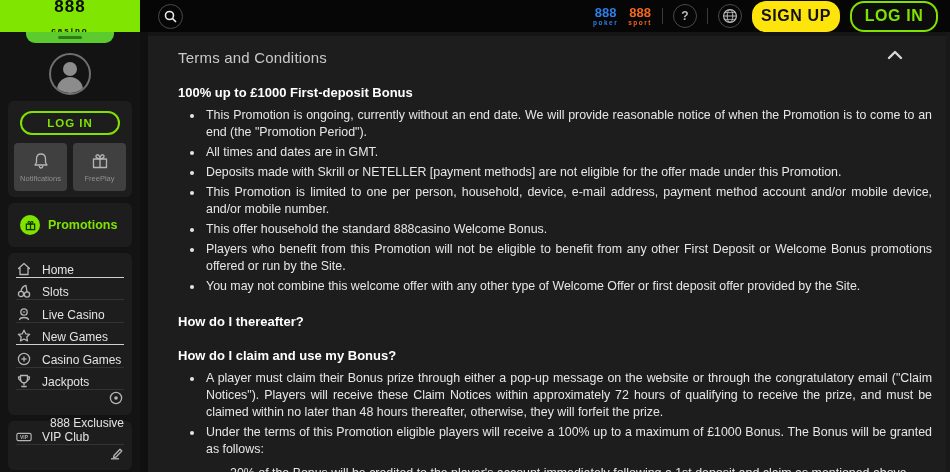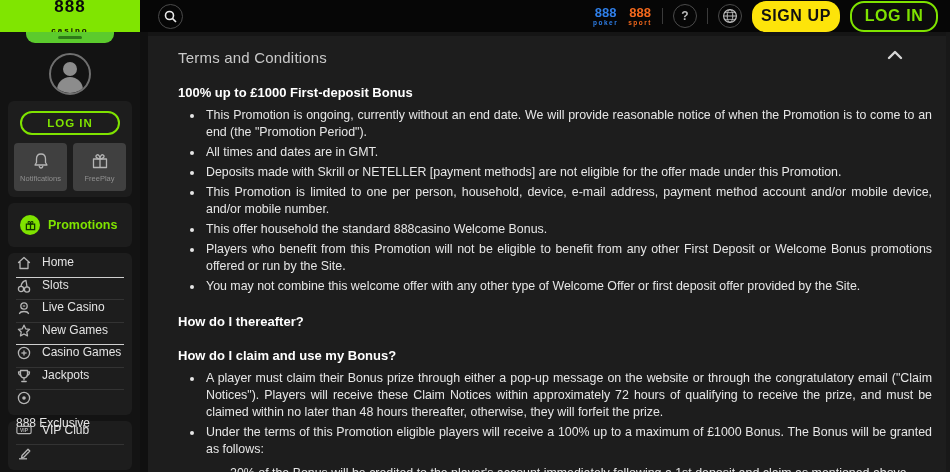--- a/index.html
+++ b/index.html
@@ -45,21 +45,21 @@
     letter-spacing:1px; cursor:pointer; font-family:inherit; }
   .tiles { display:flex; gap:6px; }
   .tile { flex:1; height:48px; background:#404040; border-radius:4px; display:flex; flex-direction:column;
     align-items:center; justify-content:center; gap:3px; cursor:pointer; }
   .tile .t-label { font-size:7.5px; color:#8f8f8f; }
   .promo-row { display:flex; align-items:center; gap:8px; padding:6px 6px; cursor:pointer; }
   .promo-badge { width:20px; height:20px; border-radius:50%; background:#7fe300; display:flex;
     align-items:center; justify-content:center; }
   .promo-label { color:#7fe300; font-weight:700; font-size:12.5px; }
   .menu-card { padding:2px 8px; }
-  .menu-item { display:flex; align-items:flex-start; gap:10px; height:22.5px; cursor:pointer;
+  .menu-item { display:flex; align-items:flex-end; gap:10px; height:22.5px; cursor:pointer;
     border-bottom:1px solid #333; }
   .menu-item:last-child { border-bottom:none;flex-direction:column; }
   .menu-card.primary .menu-item:nth-child(1),
   .menu-card.primary .menu-item:nth-child(4) { border-bottom-color:#cfcfcf; }
   .mi-icon { width:16px; display:flex; align-items:center; justify-content:center; flex:0 0 auto; }
   .mi-label { color:#e3e3e3; font-size:12px; }
 
   
   .content { position:absolute; left:148px; top:36px; width:798px; height:440px; background:#1d1d1d;
     padding:13px 14px 0 30px; overflow:hidden; }

